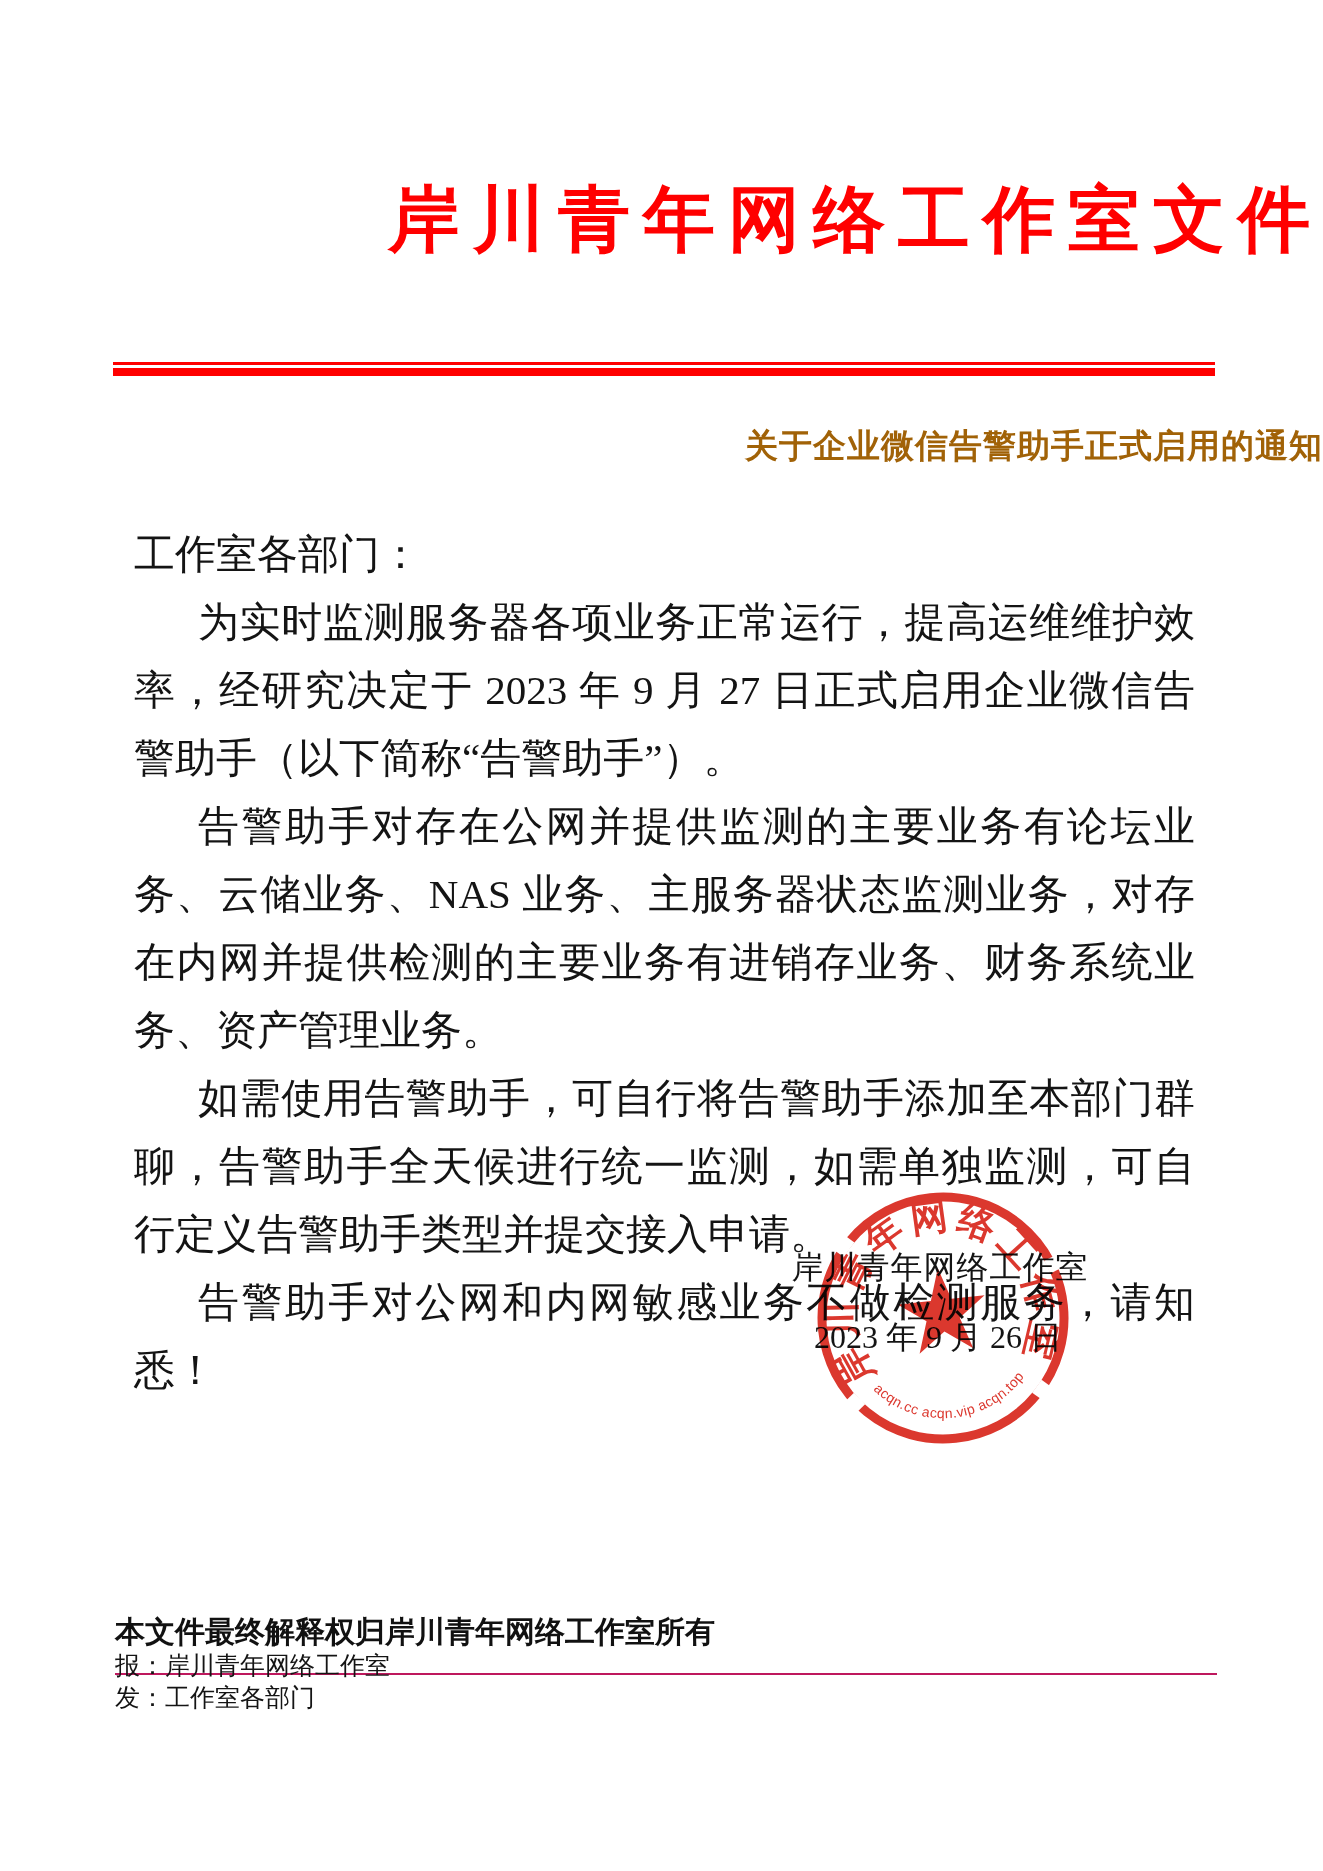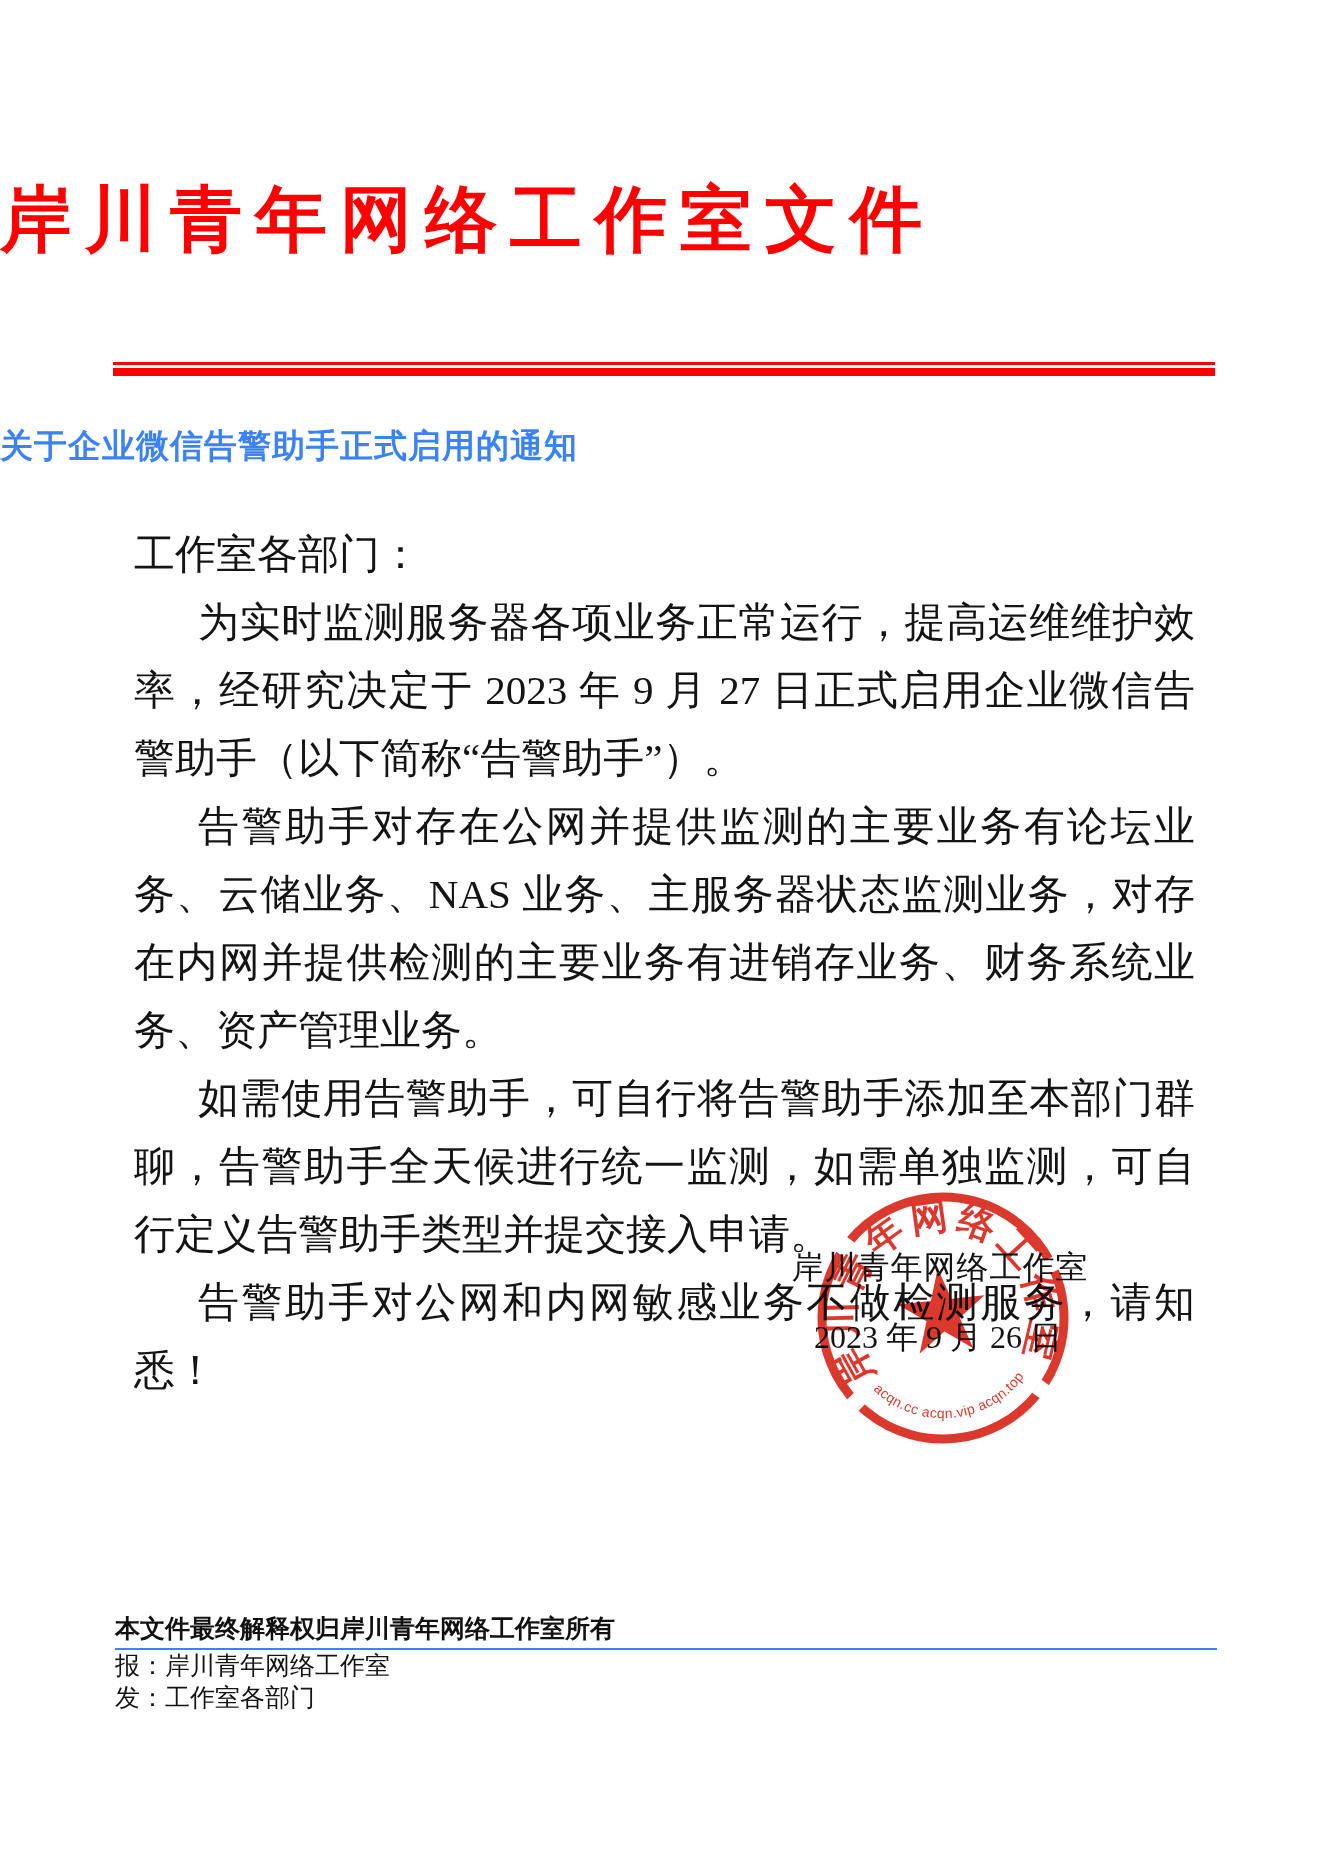--- a/index.html
+++ b/index.html
@@ -14,21 +14,21 @@
     background: #ffffff;
     overflow: hidden;
     font-family: "Liberation Serif", "DejaVu Serif", serif;
     color: #111111;
   }
   .org-title {
     position: absolute;
     top: 172px;
     left: 0;
     width: 100%;
-    text-align: left;
+    text-align: right;
     font-size: 72px;
     font-weight: bold;
     letter-spacing: 13px;
     color: #ff0000;
     font-family: "Liberation Serif", "DejaVu Serif", serif;
     white-space: nowrap;
   }
   .doc-number {
     position: absolute;
     top: 314px;
@@ -57,25 +57,25 @@
   }
   .red-rule .thick {
     height: 8px;
     background: #ff0000;
   }
   .notice-title {
     position: absolute;
     top: 424px;
     left: 0;
     width: 100%;
-    text-align: left;
+    text-align: right;
     font-size: 33px;
     font-weight: bold;
     letter-spacing: 1px;
-    color: #3b82f6;
+    color: #a16207;
     white-space: nowrap;
   }
   .body-text {
     position: absolute;
     top: 520px;
     left: 134px;
     width: 1061px;
     font-size: 41px;
     line-height: 68px;
     color: #141414;
@@ -116,25 +116,25 @@
     transform: rotate(-6deg);
     mix-blend-mode: multiply;
     opacity: 0.93;
   }
   .footer-disclaimer {
     position: absolute;
     top: 1612px;
     left: 115px;
     width: 1102px;
     font-family: "Liberation Sans", "DejaVu Sans", sans-serif;
-    font-size: 25px;
+    font-size: 30px;
     font-weight: bold;
     color: #111111;
-    border-bottom: 2px solid #3b82f6;
-    padding-bottom: 3px;
+    border-bottom: 2px solid #be185d;
+    padding-bottom: 20px;
     white-space: nowrap;
   }
   .footer-line {
     position: absolute;
     left: 115px;
     font-family: Liberation Sans, sans-serif;
     font-size: 25px;
     color: #141414;
     white-space: nowrap;
   }

